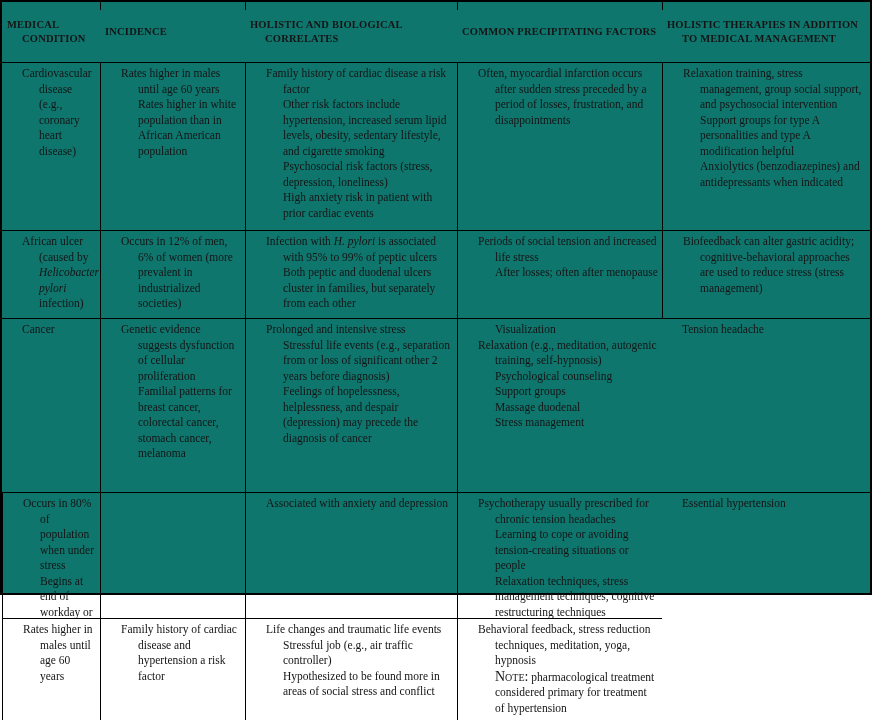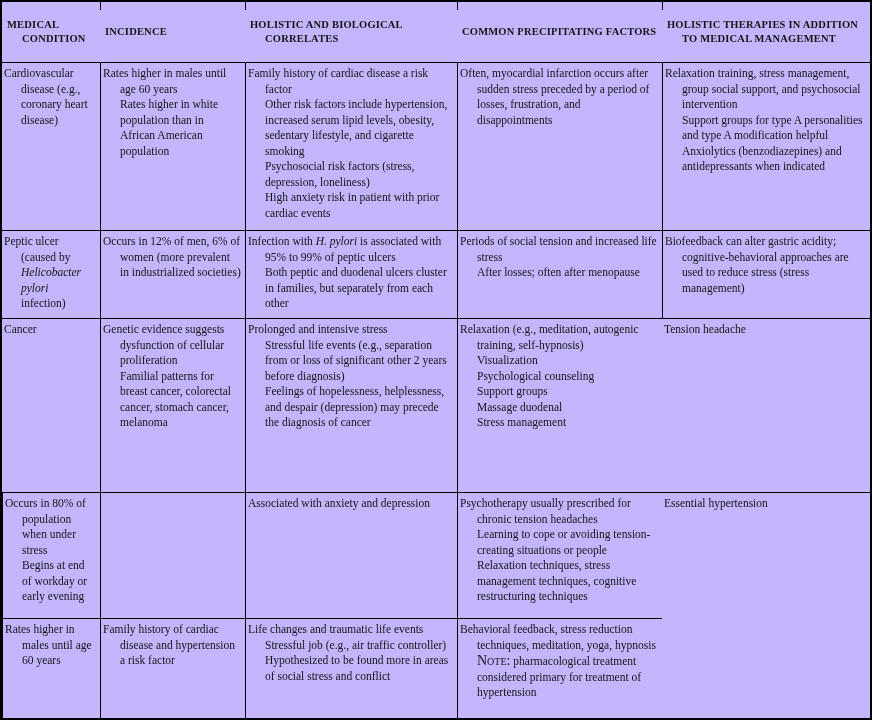--- a/index.html
+++ b/index.html
@@ -8,23 +8,23 @@
     background: #ffffff;
     width: 872px;
     height: 722px;
     font-family: "Liberation Serif", "DejaVu Serif", serif;
     color: #141414;
   }
   .table-wrap {
     position: relative;
     box-sizing: border-box;
     width: 872px;
-    height: 720px;
+    height: 595px;
     border: 2px solid #000;
-    background: #c4b5fd;
+    background: #0f766e;
   }
   .grid {
     display: grid;
     width: 868px;
     height: 718px;
     grid-template-columns: 98px 145px 212px 205px 208px;
     grid-template-rows: 60px 168px 88px 174px 126px 102px;
   }
   .hcell {
     box-sizing: border-box;
@@ -34,21 +34,21 @@
     overflow: hidden;
     font-weight: bold;
     font-size: 10.5px;
     line-height: 14px;
     letter-spacing: 0.2px;
   }
   .cell {
     box-sizing: border-box;
     border-top: 1px solid #000;
     border-left: 1px solid #000;
-    padding: 3px 4px 3px 2px;
+    padding: 3px 4px 3px 20px;
     overflow: hidden;
     font-size: 11.5px;
     line-height: 15.5px;
   }
   .cell.first-col { border-left: none; }
   .para {
     margin: 0 0 0 17px;
     text-indent: 0;
   }
   .para.first {
@@ -113,21 +113,21 @@
       </div>
       <div class="cell">
         <p class="para first"><span>Often, myocardial infarction occurs after sudden stress preceded by a period of losses, frustration, and disappointments</span></p>
       </div>
       <div class="cell">
         <p class="para first"><span>Relaxation training, stress management, group social support, and psychosocial intervention</span></p>
         <p class="para"><span>Support groups for type A personalities and type A modification helpful</span></p>
         <p class="para"><span>Anxiolytics (benzodiazepines) and antidepressants when indicated</span></p>
       </div>
       <div class="cell first-col">
-        <p class="para first"><span>Peptic ulcer (caused by </span><span class="it">Helicobacter pylori</span><span> infection)</span></p>
+        <p class="para first"><span>African ulcer (caused by </span><span class="it">Helicobacter pylori</span><span> infection)</span></p>
       </div>
       <div class="cell">
         <p class="para first"><span>Occurs in 12% of men, 6% of women (more prevalent in industrialized societies)</span></p>
       </div>
       <div class="cell">
         <p class="para first"><span>Infection with </span><span class="it">H. pylori</span><span> is associated with 95% to 99% of peptic ulcers</span></p>
         <p class="para"><span>Both peptic and duodenal ulcers cluster in families, but separately from each other</span></p>
       </div>
       <div class="cell">
         <p class="para first"><span>Periods of social tension and increased life stress</span></p>
@@ -142,22 +142,22 @@
       <div class="cell">
         <p class="para first"><span>Genetic evidence suggests dysfunction of cellular proliferation</span></p>
         <p class="para"><span>Familial patterns for breast cancer, colorectal cancer, stomach cancer, melanoma</span></p>
       </div>
       <div class="cell">
         <p class="para first"><span>Prolonged and intensive stress</span></p>
         <p class="para"><span>Stressful life events (e.g., separation from or loss of significant other 2 years before diagnosis)</span></p>
         <p class="para"><span>Feelings of hopelessness, helplessness, and despair (depression) may precede the diagnosis of cancer</span></p>
       </div>
       <div class="cell">
+        <p class="para"><span>Visualization</span></p>
         <p class="para first"><span>Relaxation (e.g., meditation, autogenic training, self-hypnosis)</span></p>
-        <p class="para"><span>Visualization</span></p>
         <p class="para"><span>Psychological counseling</span></p>
         <p class="para"><span>Support groups</span></p>
         <p class="para"><span>Massage duodenal</span></p>
         <p class="para"><span>Stress management</span></p>
       </div>
       <div class="cell first-col">
         <p class="para first"><span>Tension headache</span></p>
       </div>
       <div class="cell">
         <p class="para first"><span>Occurs in 80% of population when under stress</span></p>

